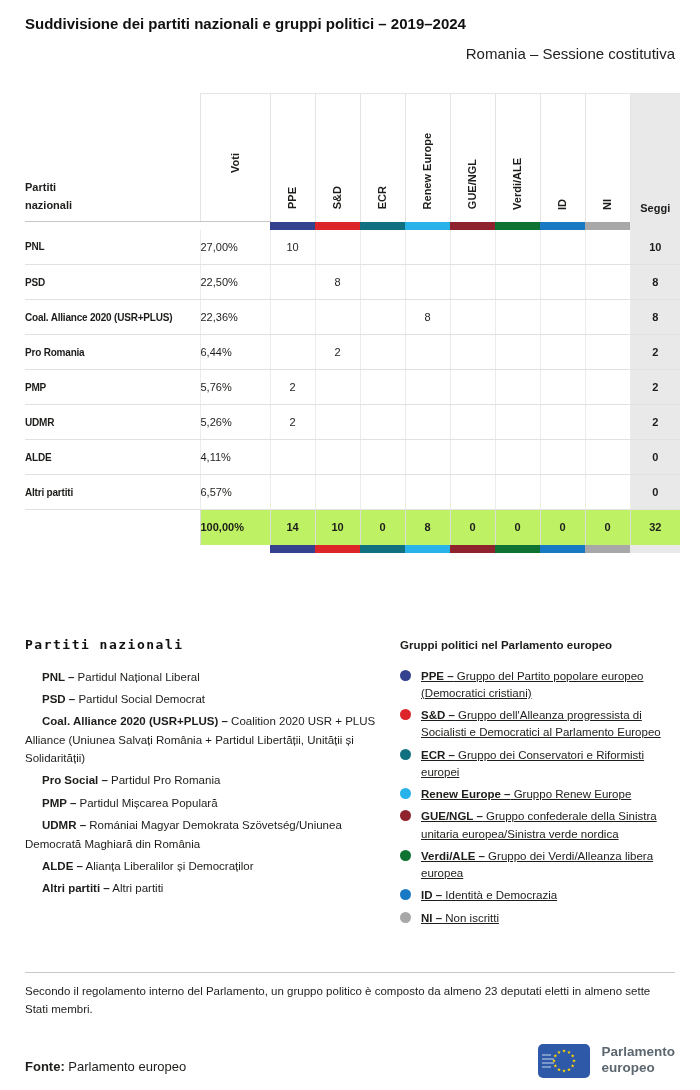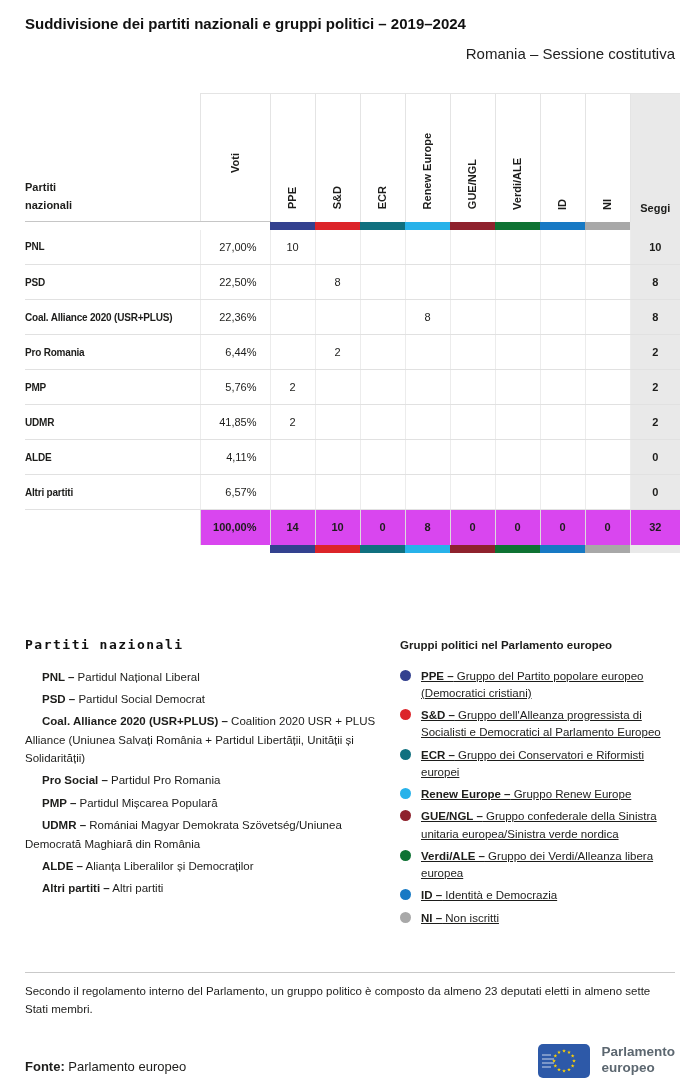--- a/index.html
+++ b/index.html
@@ -30,25 +30,25 @@
             font-size:11px; font-weight:700; line-height:1.1; }
   .th-voti { padding-bottom:46px; }
   .th-group { padding-bottom:10px; }
   .seggi-label { font-size:11px; font-weight:700; padding-bottom:8px; }
 
   tr.bar-row td { height:8px; line-height:0; font-size:0; }
   td.bar-seggi { background:#e9e9e9; }
 
   tbody tr.body-row td { height:35px; border-bottom:1px solid #e1e1e1; }
   td.td-party { font-weight:700; font-size:10px; letter-spacing:-0.2px; white-space:nowrap; }
-  td.td-voti  { text-align:right; padding-right:13px; border-left:1px solid #ececec; }
+  td.td-voti  { padding-right:13px; border-left:1px solid #ececec; }
   td.td-seat  { text-align:center; border-left:1px solid #ececec; }
   td.td-seggi { text-align:center; font-weight:700; background:#e9e9e9; border-left:1px solid #ececec; }
 
-  tr.total-row td { height:35px; background:#d946ef; font-weight:700; border-left:1px solid #dcdcdc; }
+  tr.total-row td { height:35px; background:#bef264; font-weight:700; border-left:1px solid #dcdcdc; }
   tr.total-row td.total-blank { background:#ffffff; border-left:none; }
 
   
   .legend { display:flex; justify-content:space-between; margin-top:84px; width:650px; }
   .legend-left  { width:365px; }
   .legend-right { width:275px; }
   .legend-left h3 {
     font-family:"DejaVu Sans Mono", monospace;
     font-size:13px; font-weight:700; letter-spacing:1.5px; color:#111;
     margin-bottom:15px; height:16px;
@@ -174,21 +174,21 @@
           <td class="td-seat"></td>
           <td class="td-seat"></td>
           <td class="td-seat"></td>
           <td class="td-seat"></td>
           <td class="td-seat"></td>
           <td class="td-seat"></td>
           <td class="td-seggi">2</td>
         </tr>
         <tr class="body-row">
           <td class="td-party">UDMR</td>
-          <td class="td-voti">41,85%</td>
+          <td class="td-voti">5,26%</td>
           <td class="td-seat">2</td>
           <td class="td-seat"></td>
           <td class="td-seat"></td>
           <td class="td-seat"></td>
           <td class="td-seat"></td>
           <td class="td-seat"></td>
           <td class="td-seat"></td>
           <td class="td-seat"></td>
           <td class="td-seggi">2</td>
         </tr>

